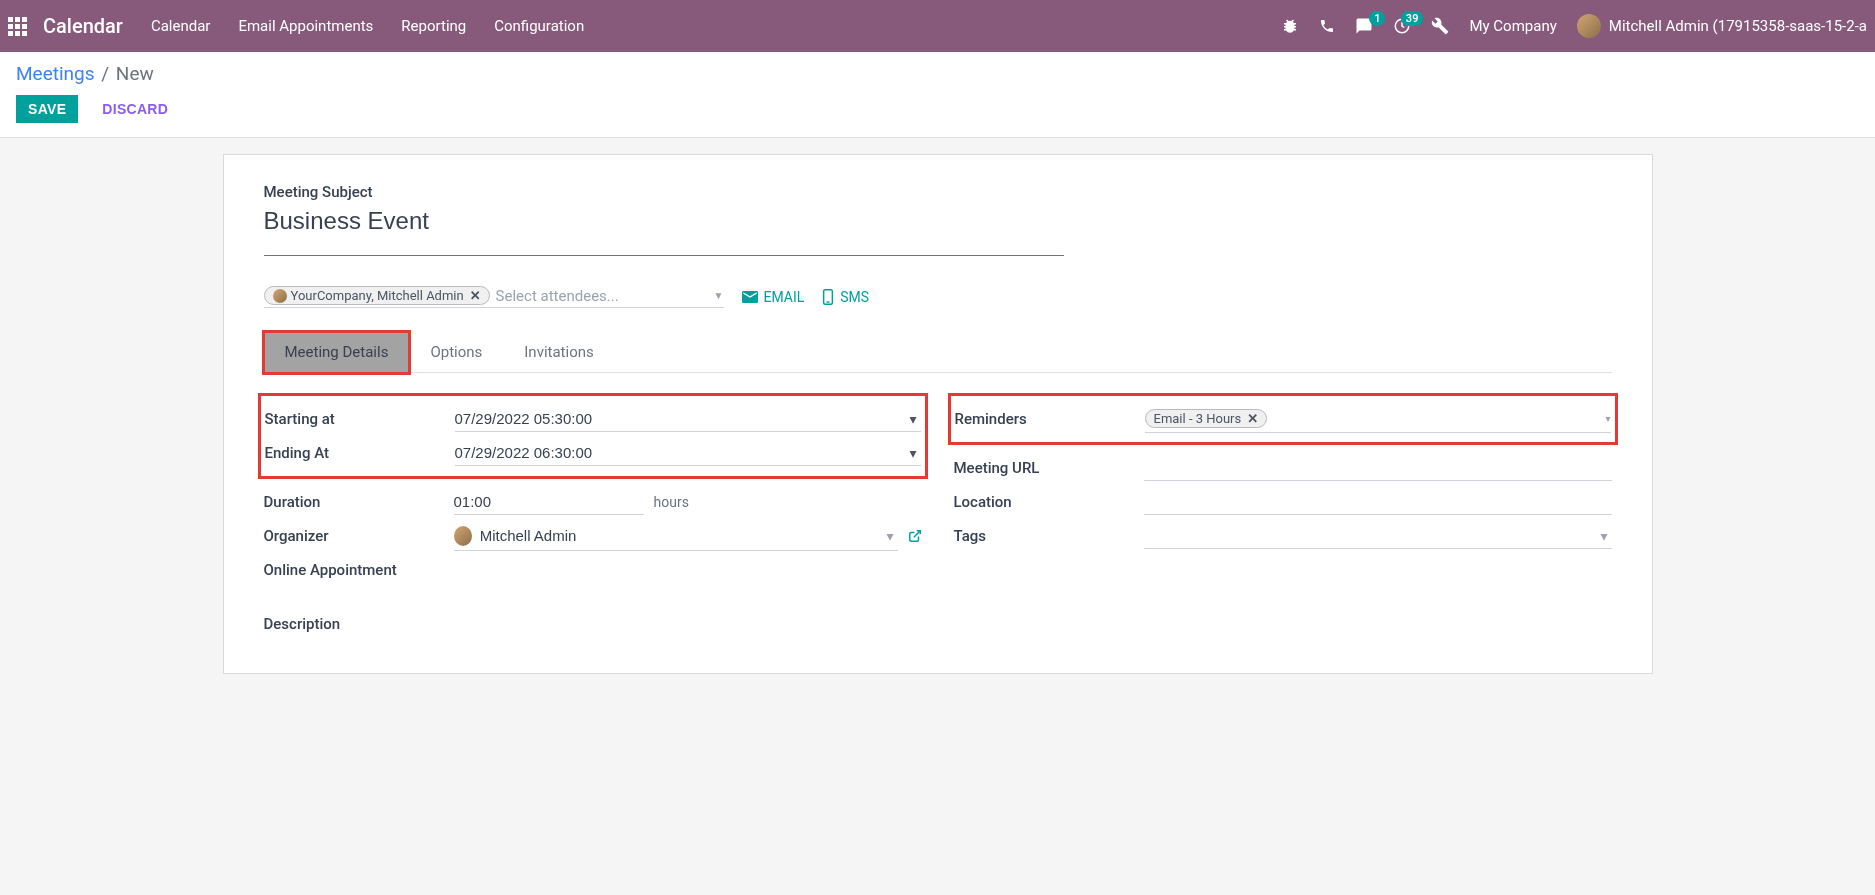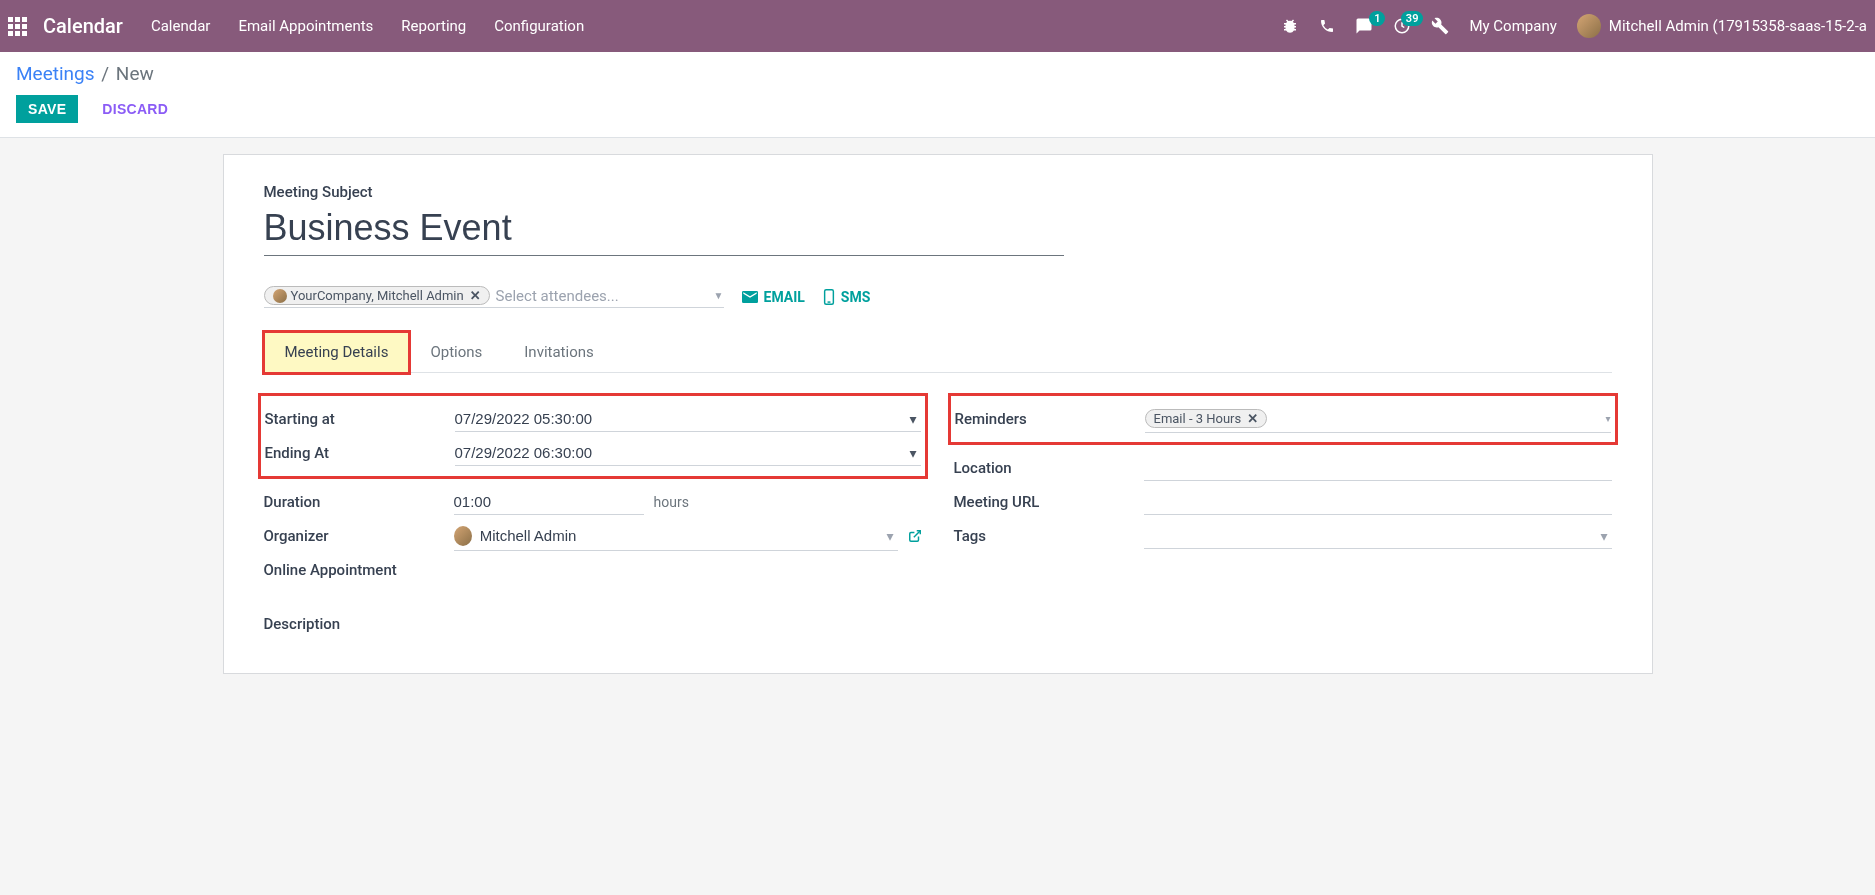--- a/index.html
+++ b/index.html
@@ -27,35 +27,35 @@
 .breadcrumb .cur { color: #6c757d; }
 .buttons { display: flex; gap: 12px; }
 .btn { padding: 6px 12px; font-size: 14px; font-weight: 600; border: none; cursor: pointer; text-transform: uppercase; letter-spacing: 0.3px; }
 .btn.primary { background: #00a09d; color: #fff; }
 .btn.link { background: transparent; color: #8b5cf6; text-align: center; }
 
 
 .sheet-wrap { display: flex; justify-content: center; padding-top: 16px; }
 .sheet { background: #fff; border: 1px solid #d8dadd; width: 1430px; padding: 28px 40px 40px; }
 .lbl-meeting { font-size: 15px; color: #374151; font-weight: 500; margin-bottom: 4px; }
-.title-input { font-size: 36px; font-weight: 500; border: none; border-bottom: 1px solid #6c757d; width: 800px; padding: 2px 0 6px; color: #374151; }
+.title-input { font-size: 24px; font-weight: 500; border: none; border-bottom: 1px solid #6c757d; width: 800px; padding: 2px 0 20px; color: #374151; }
 
 .attendee-row { display: flex; align-items: center; gap: 18px; margin-top: 30px; }
 .tag-input { display: flex; align-items: center; border-bottom: 1px solid #cfd4da; min-width: 460px; padding-bottom: 2px; }
 .tag { display: inline-flex; align-items: center; background: #f0f0f0; border: 1px solid #bbb; border-radius: 12px; padding: 1px 8px; font-size: 13px; color: #4b5563; margin-right: 6px; }
 .tag .mini-avatar { width: 14px; height: 14px; border-radius: 50%; background: linear-gradient(135deg, #d4a574, #8b6f47); margin-right: 4px; }
 .tag .x { margin-left: 6px; font-weight: bold; cursor: pointer; color: #4b5563; }
 .placeholder-txt { color: #9ca3af; font-size: 15px; }
 .dd-caret { margin-left: auto; color: #9ca3af; font-size: 10px; }
-.action-link { color: #00a09d; font-weight: 700; display: inline-flex; align-items: center; gap: 6px; cursor: pointer; }
+.action-link { color: #00a09d; font-weight: 400; display: inline-flex; align-items: center; gap: 6px; cursor: pointer; }
 
 
 .tabbar { display: flex; border-bottom: 1px solid #dee2e6; margin-top: 24px; }
 .tab { padding: 10px 20px; color: #6c757d; cursor: pointer; border: 1px solid transparent; font-size: 15px; }
-.tab.active { border: 1px solid #dee2e6; border-bottom: 1px solid #fff; margin-bottom: -1px; color: #374151; background: #fef9c3; }
+.tab.active { border: 1px solid #dee2e6; border-bottom: 1px solid #fff; margin-bottom: -1px; color: #374151; background: #a3a3a3; }
 .tab.hl-red { outline: 3px solid #e53935; outline-offset: -1px; }
 
 
 .form-cols { display: flex; gap: 32px; margin-top: 14px; }
 .col { flex: 1; }
 .redbox { border: 3px solid #e53935; padding: 6px 4px; margin: 6px -6px; }
 .frow { display: flex; align-items: center; min-height: 34px; }
 .frow label { width: 190px; color: #374151; font-weight: 500; font-size: 15px; }
 .frow .field { flex: 1; display: flex; align-items: center; border-bottom: 1px solid #cfd4da; padding: 4px 0; }
 .frow .field.nobord { border-bottom: none; }
@@ -237,27 +237,27 @@
             <div class="field">
               <span class="tag">
                 <span>Email - 3 Hours</span>
                 <span class="x">✕</span>
               </span>
               <span class="dd-caret" style="margin-left:auto;color:#9ca3af;">▾</span>
             </div>
           </div>
         </div>
         <div class="frow">
+          <label>Meeting URL</label>
+          <div class="field">
+            <input type="text" style="">
+          </div>
+        </div>
+        <div class="frow">
           <label>Location</label>
-          <div class="field">
-            <input type="text" style="">
-          </div>
-        </div>
-        <div class="frow">
-          <label>Meeting URL</label>
           <div class="field">
             <input type="text" style="">
           </div>
         </div>
         <div class="frow">
           <label>Tags</label>
           <div class="field">
             <input type="text" style="">
             <span class="caret" style="color:#9ca3af;">▾</span>
           </div>

